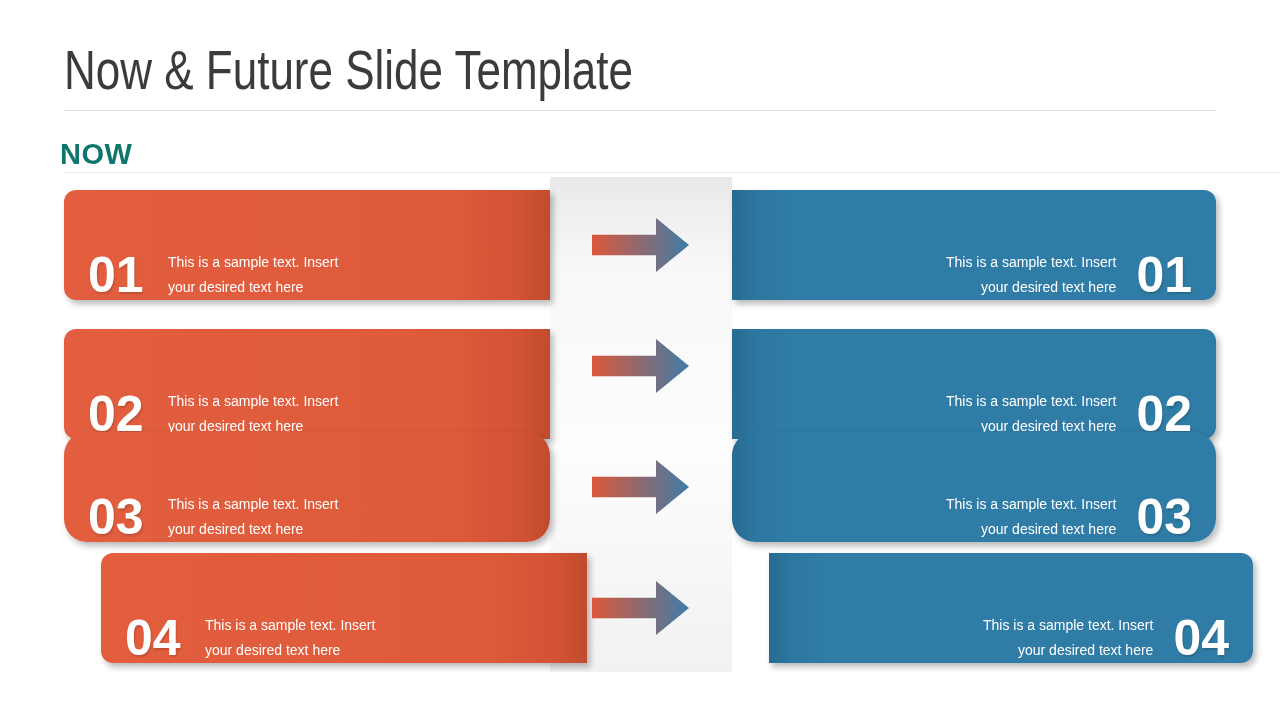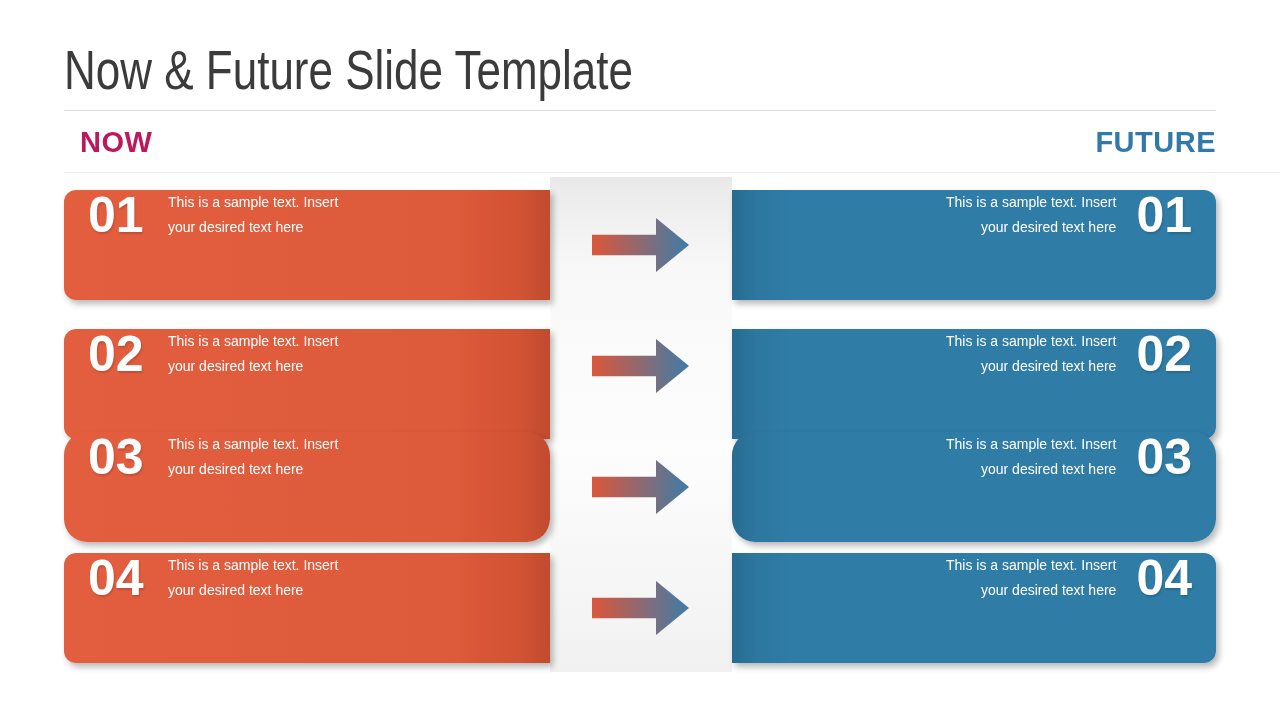--- a/index.html
+++ b/index.html
@@ -8,41 +8,41 @@
     overflow:hidden; font-family:"Liberation Sans", sans-serif;
   }
   .title {
     position:absolute; left:64px; top:38px; font-size:55px; font-weight:400;
     color:#3b3b3b; white-space:nowrap; transform:scaleX(0.8);
     transform-origin:0 50%; letter-spacing:0px;
   }
   .rule1 { position:absolute; left:64px; width:1152px; top:110px; height:1px; background:#dcdcdc; }
   .rule2 { position:absolute; left:64px; width:1216px; top:172px; height:1px; background:#ebebeb; }
   .side-label { position:absolute; top:126px; font-size:29px; font-weight:700; letter-spacing:0.5px; }
-  .now-label    { left:80px;  color:#be185d; }
+  .now-label    { left:60px;  color:#0f766e;margin-top:12px; }
   .future-label { right:64px; color:#3379a8; }
   .ribbon {
     position:absolute; left:550px; top:177px; width:182px; height:495px;
     background:linear-gradient(180deg,#e9e9e9 0%,#f8f8f8 18%,#fdfdfd 55%,#f1f1f1 100%);
   }
   .box {
-    position:absolute; height:110px; display:flex; align-items:flex-start;
+    position:absolute; height:110px; display:flex; align-items:flex-end;
     color:#ffffff; box-shadow:3px 4px 6px rgba(0,0,0,0.28);
   }
   .now-box {
     left:64px; width:486px; border-radius:12px 0 0 12px;
     background:linear-gradient(90deg,#e25e3f 0%,#dd5a3a 80%,#d25234 94%,#c04b2e 100%);
     padding-left:24px; box-sizing:border-box;
   }
   .future-box {
     left:732px; width:484px; border-radius:0 12px 12px 0;
     background:linear-gradient(90deg,#276b90 0%,#2d77a0 5%,#2f7ca6 12%,#2f7ca6 100%);
     justify-content:flex-end; padding-right:24px; box-sizing:border-box;
   }
-  .row1 { top:190px; } .row2 { top:329px; } .row3 { top:432px;border-radius:23px; } .row4 { top:553px; }
+  .row1 { top:190px; } .row2 { top:329px; } .row3 { top:432px;border-radius:23px; } .row4 { top:553px;margin-left:37px; }
   .num { font-size:50px; font-weight:700; line-height:1; text-shadow:1px 2px 2px rgba(0,0,0,0.15); }
   .now-box .num { width:72px; flex:0 0 auto; }
   .future-box .num { margin-left:20px; flex:0 0 auto; }
   .sample { font-size:14px; line-height:25px; font-weight:400; }
   .now-box .sample { margin-left:8px; text-align:left; }
   .future-box .sample { text-align:right; }
   .sample span { display:block; }
   .arrow {
     position:absolute; left:592px; width:97px; height:54px;
     background:linear-gradient(90deg,#dc573a 0%,#3e7ca8 100%);
@@ -53,21 +53,20 @@
 </style>
 </head>
 <body>
 
 <div class="slide">
 
   <div class="title">Now &amp; Future Slide Template</div>
   <div class="rule1"></div>
 
   <div class="side-label now-label">NOW</div>
-  <div class="side-label future-label">FUTURE</div>
   <div class="rule2"></div>
 
   <div class="ribbon"></div>
 
   <div class="box now-box row1">
     <div class="num">01</div>
     <div class="sample">
       <span>This is a sample text. Insert</span>
       <span>your desired text here</span>
     </div>

